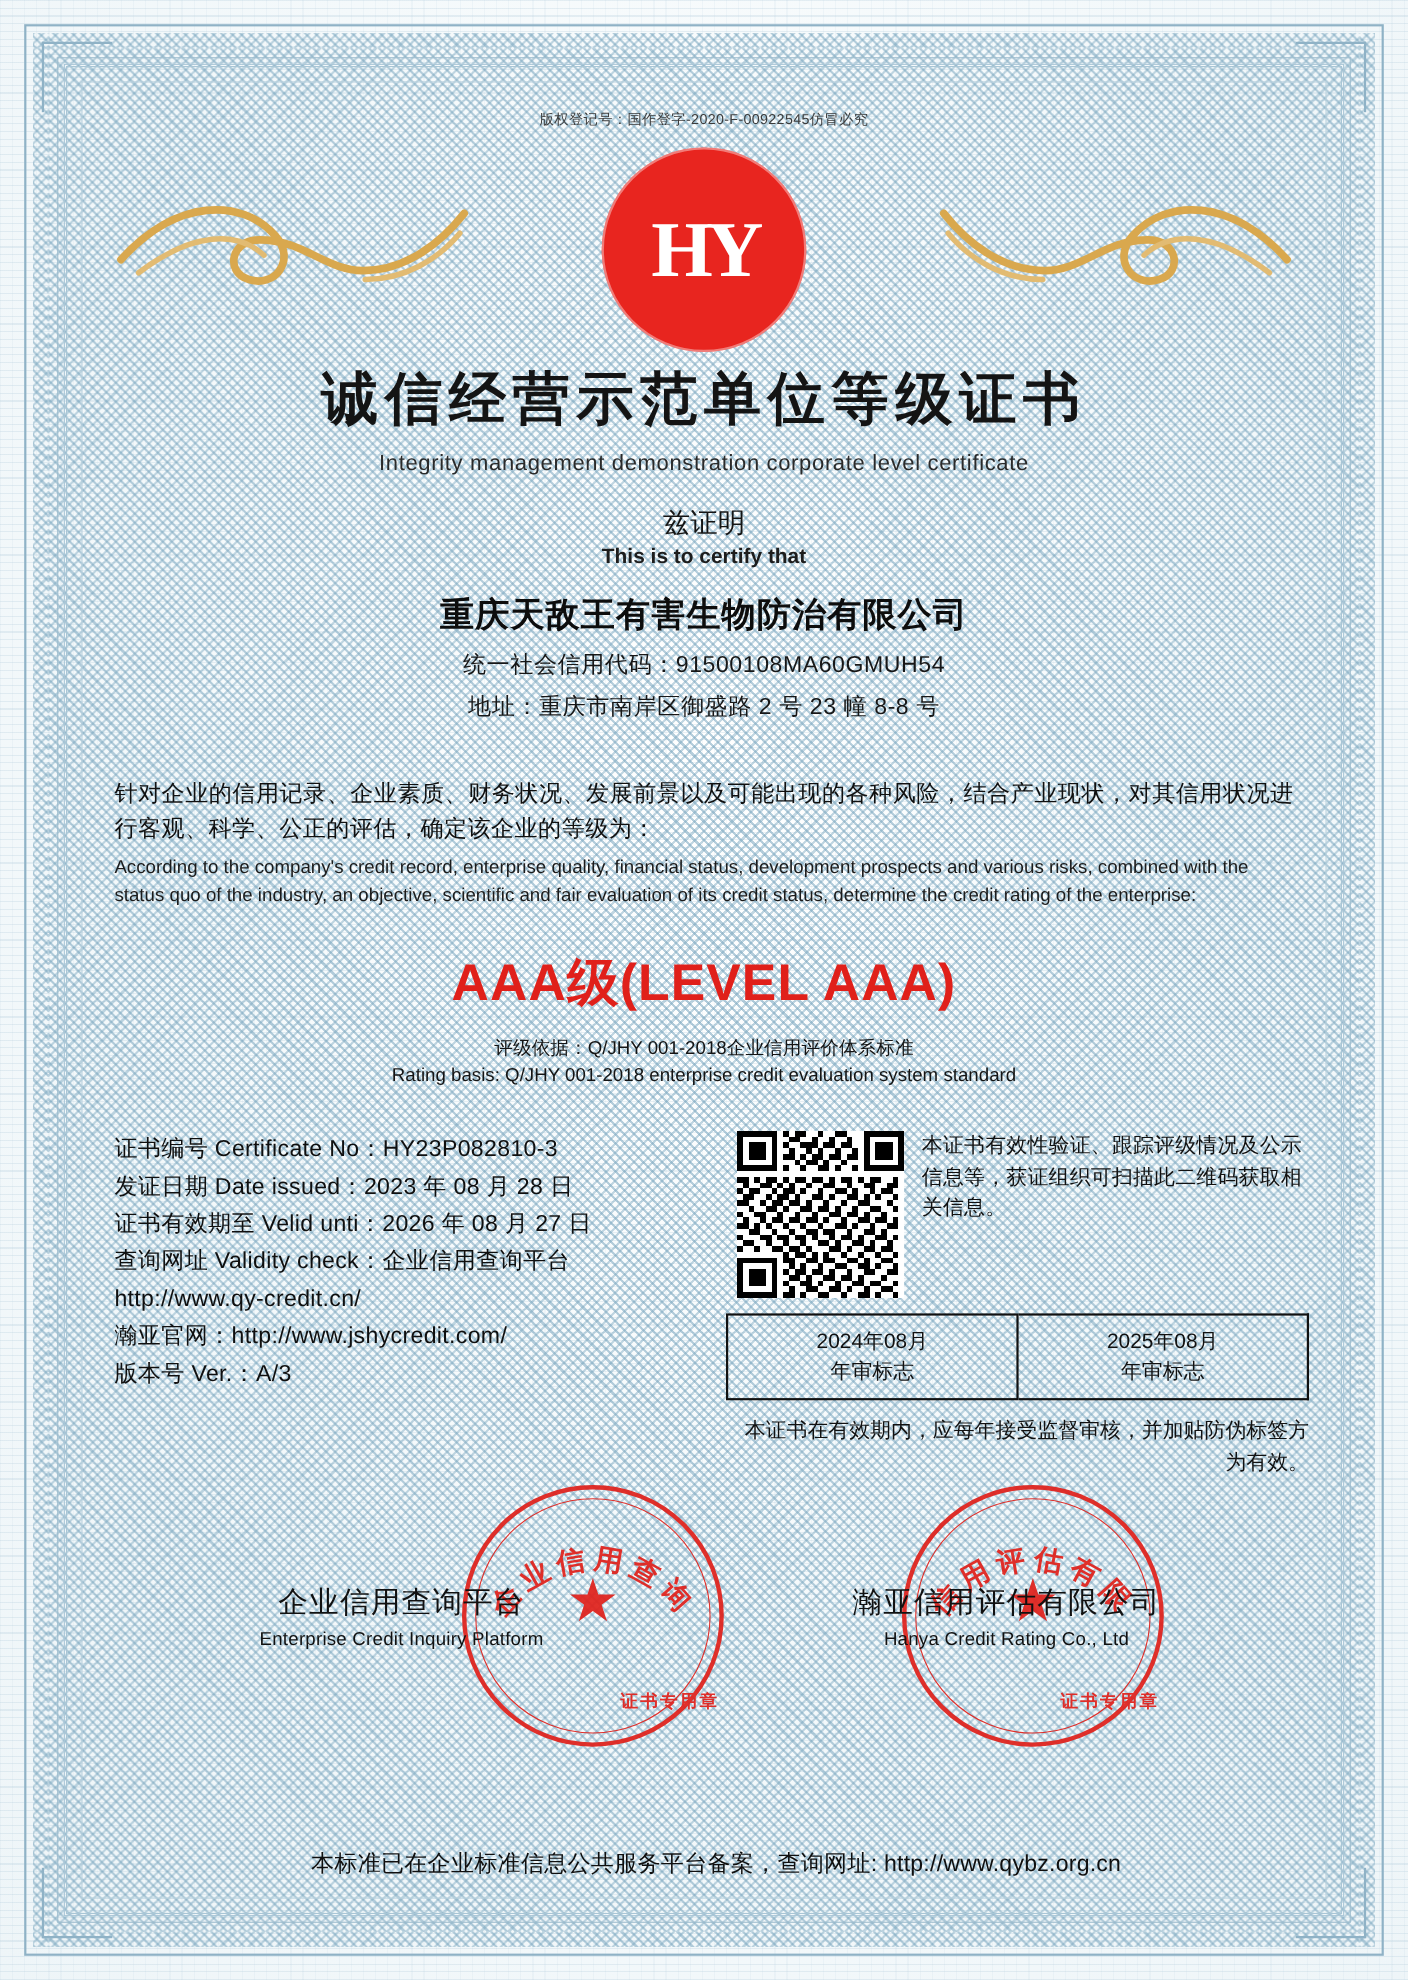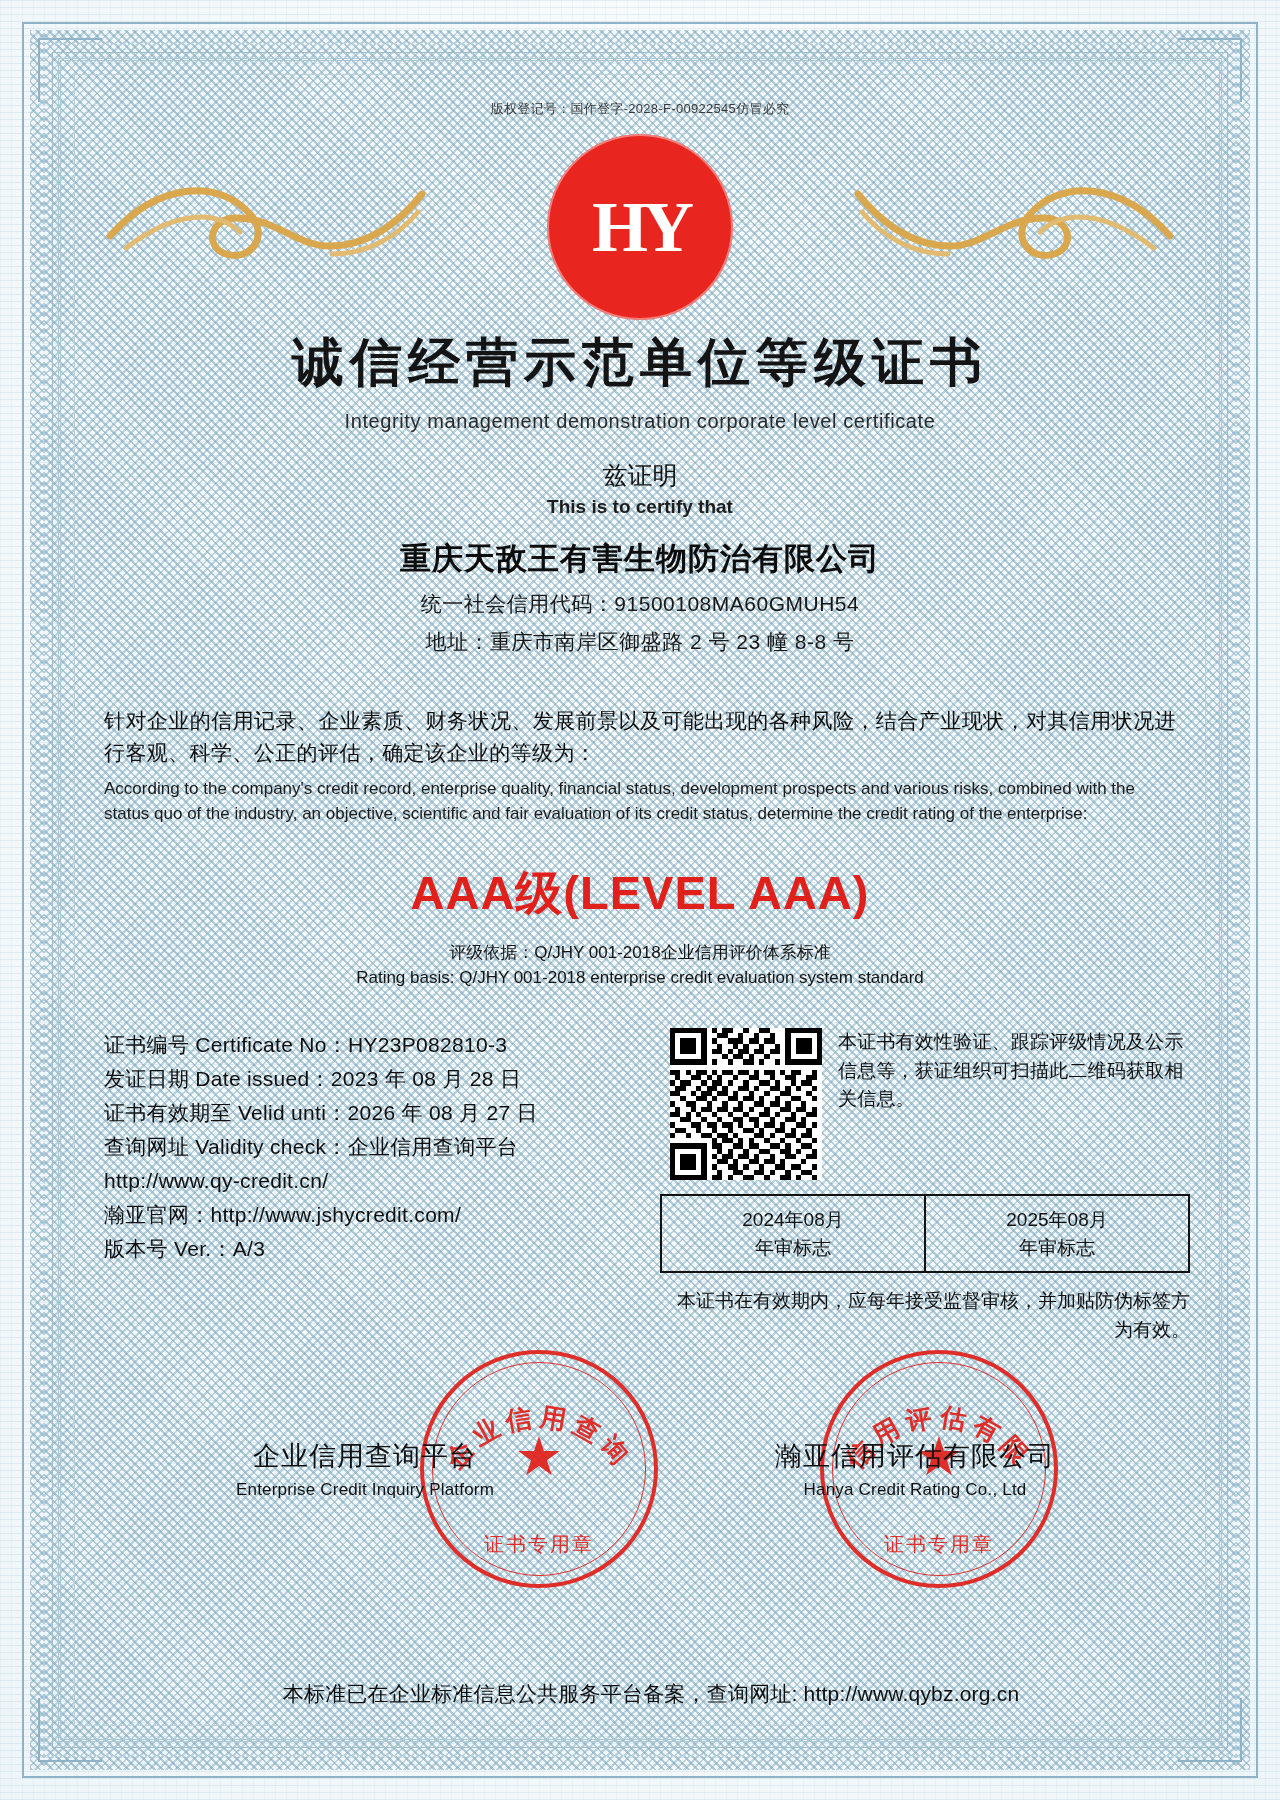--- a/index.html
+++ b/index.html
@@ -200,22 +200,22 @@
     border:1px solid #e0201a;
   }
   .seal-star{
     position:absolute;left:50%;top:44%;transform:translate(-50%,-50%);
     font-size:54px;color:#e0201a;line-height:1;
   }
   .seal-arc{
     position:absolute;left:0;top:0;width:100%;height:100%;
   }
   .seal-bottom{
-    position:absolute;left:0;right:0;bottom:26px;text-align:center;
-    color:#e0201a;font-size:20px;font-weight:normal;letter-spacing:2px;
+    position:absolute;left:0;right:0;bottom:26px;text-align:right;
+    color:#e0201a;font-size:16px;font-weight:bold;letter-spacing:2px;
   }
   .org-names{
     position:absolute;left:0;right:0;top:88px;display:flex;justify-content:flex-end;
   }
   .org{
     flex:1;text-align:center;
   }
   .org .cn{
     font-size:27px;color:#111;font-family:"Liberation Serif", serif;letter-spacing:1px;
   }
@@ -236,21 +236,21 @@
   <div class="frame-inner1"></div>
   <div class="frame-inner2"></div>
   <div class="frame-inner3"></div>
   <div class="corner tl"></div>
   <div class="corner tr"></div>
   <div class="corner bl"></div>
   <div class="corner br"></div>
 
   <div class="content">
 
-    <div class="copyright">版权登记号：国作登字-2028-F-00922545仿冒必究</div>
+    <div class="copyright">版权登记号：国作登字-2020-F-00922545仿冒必究</div>
 
     <div class="emblem-row">
       <svg class="flourish left" viewBox="0 0 330 110">
         <path d="M10,66 C60,10 120,10 150,44 C170,66 150,92 126,84 C104,77 110,48 136,48 C176,48 196,76 230,76 C268,76 300,52 322,24" fill="none" stroke="#d9a84e" stroke-width="7" stroke-linecap="round"></path>
         <path d="M26,78 C76,40 116,40 140,62" fill="none" stroke="#e2bb72" stroke-width="5" stroke-linecap="round"></path>
         <path d="M232,84 C268,84 298,66 318,42" fill="none" stroke="#e2bb72" stroke-width="5" stroke-linecap="round"></path>
       </svg>
       <svg class="flourish right" viewBox="0 0 330 110">
         <path d="M10,66 C60,10 120,10 150,44 C170,66 150,92 126,84 C104,77 110,48 136,48 C176,48 196,76 230,76 C268,76 300,52 322,24" fill="none" stroke="#d9a84e" stroke-width="7" stroke-linecap="round"></path>
         <path d="M26,78 C76,40 116,40 140,62" fill="none" stroke="#e2bb72" stroke-width="5" stroke-linecap="round"></path>

